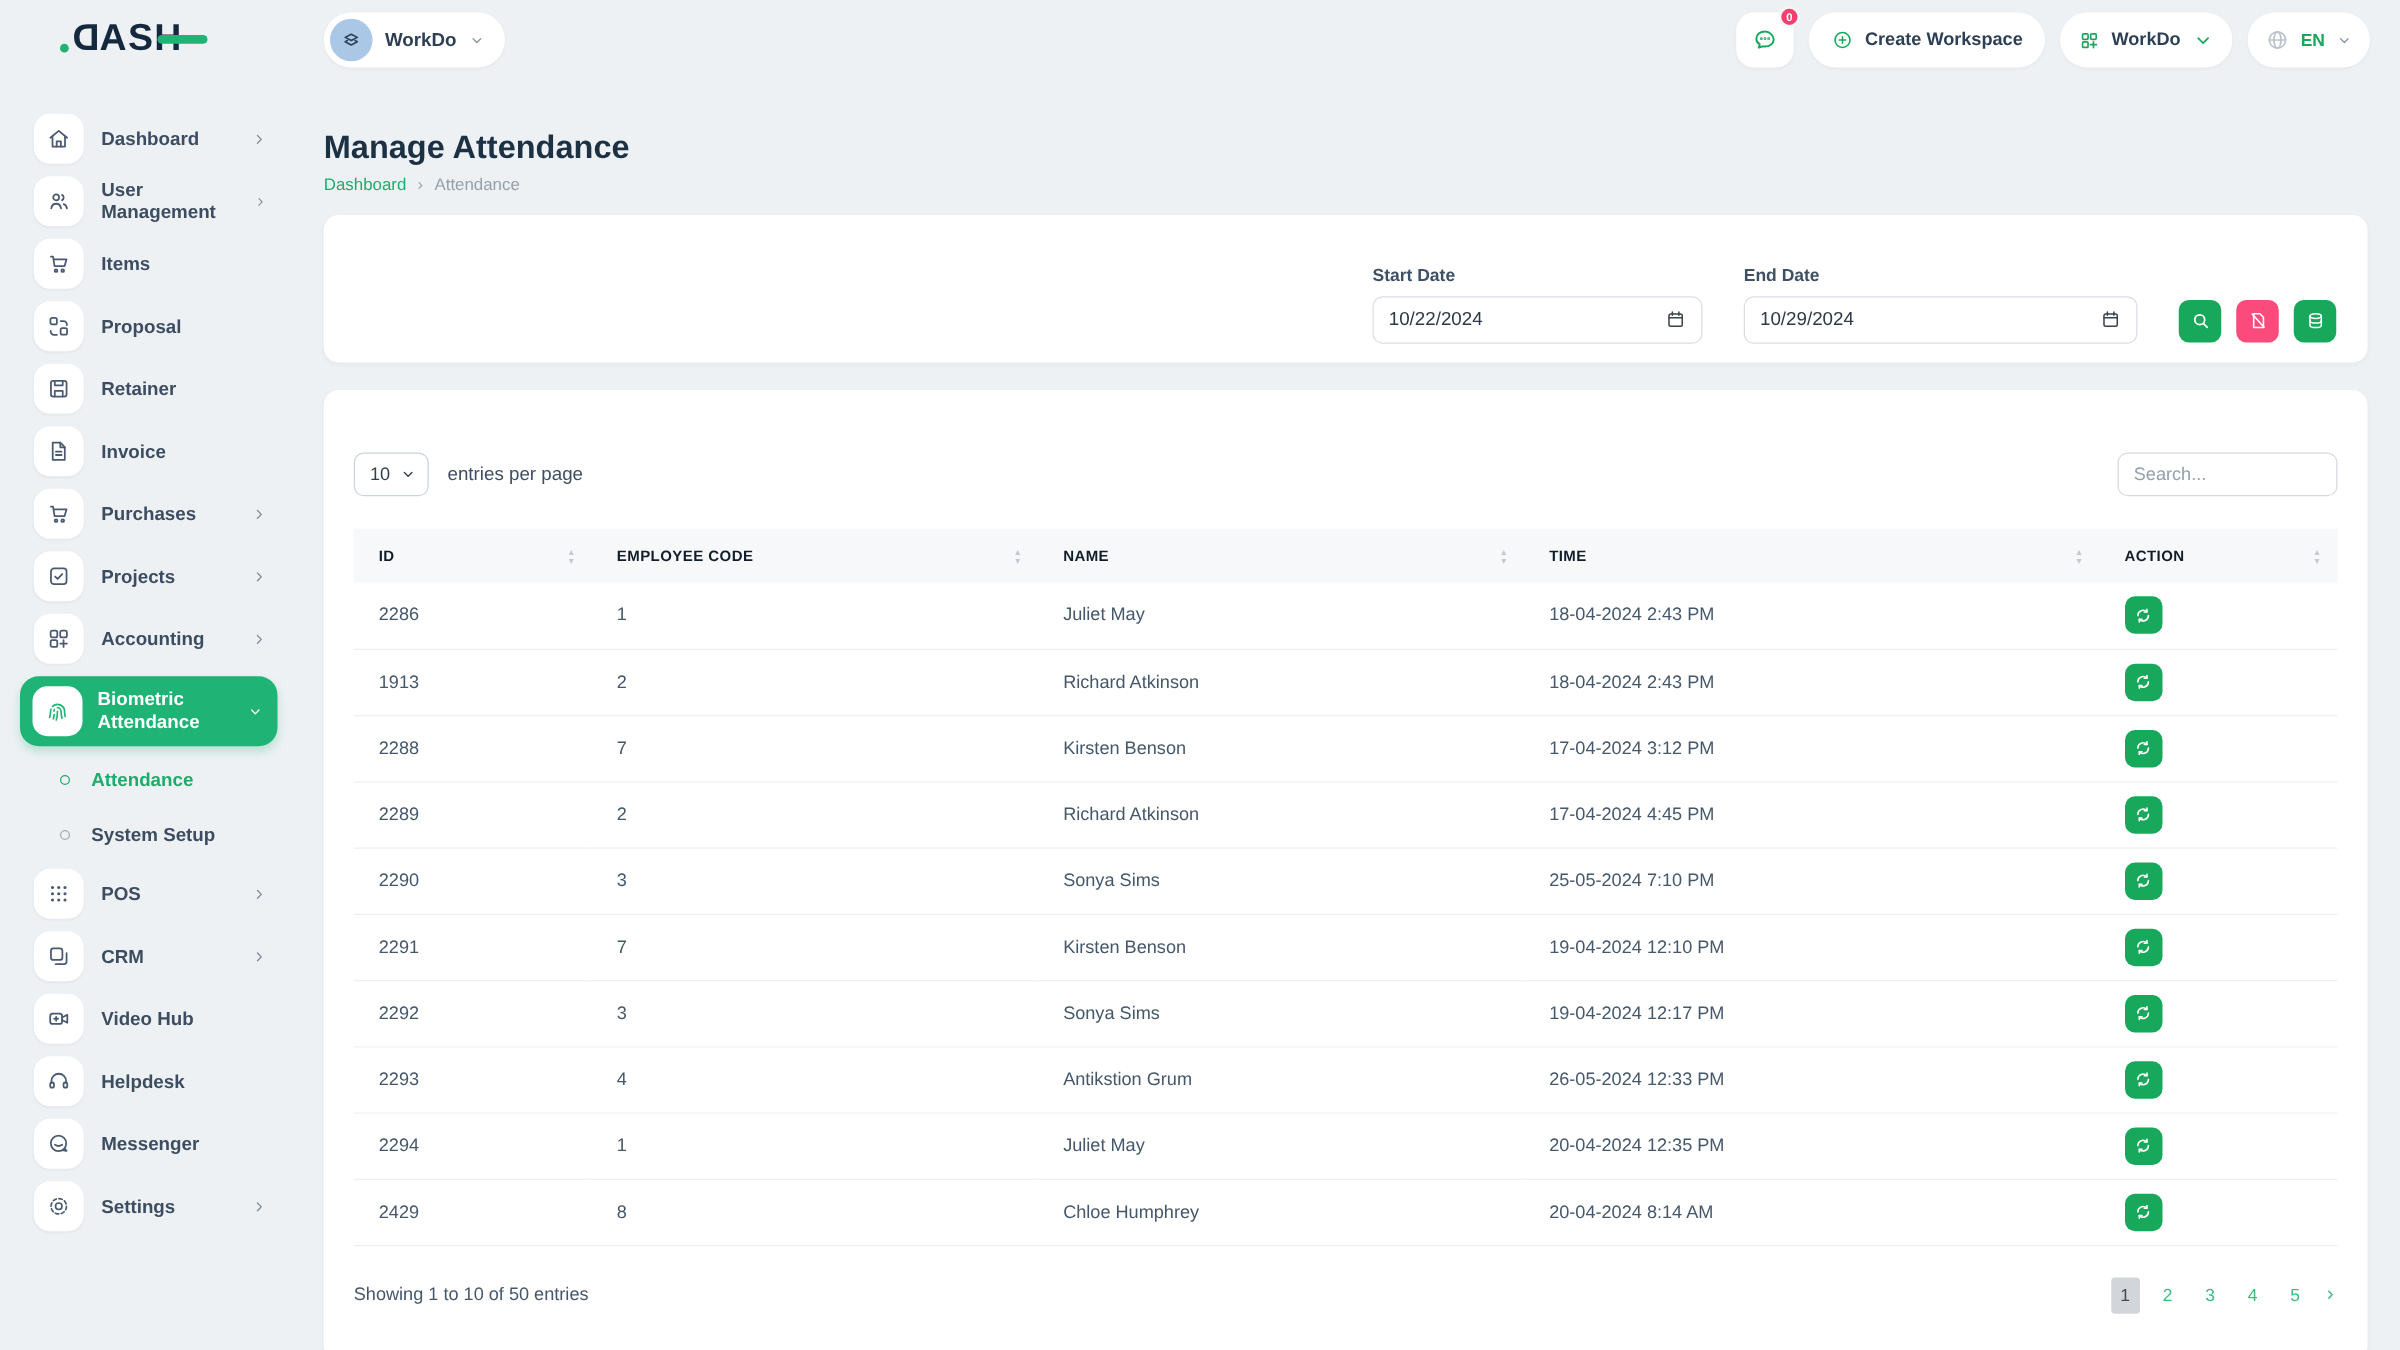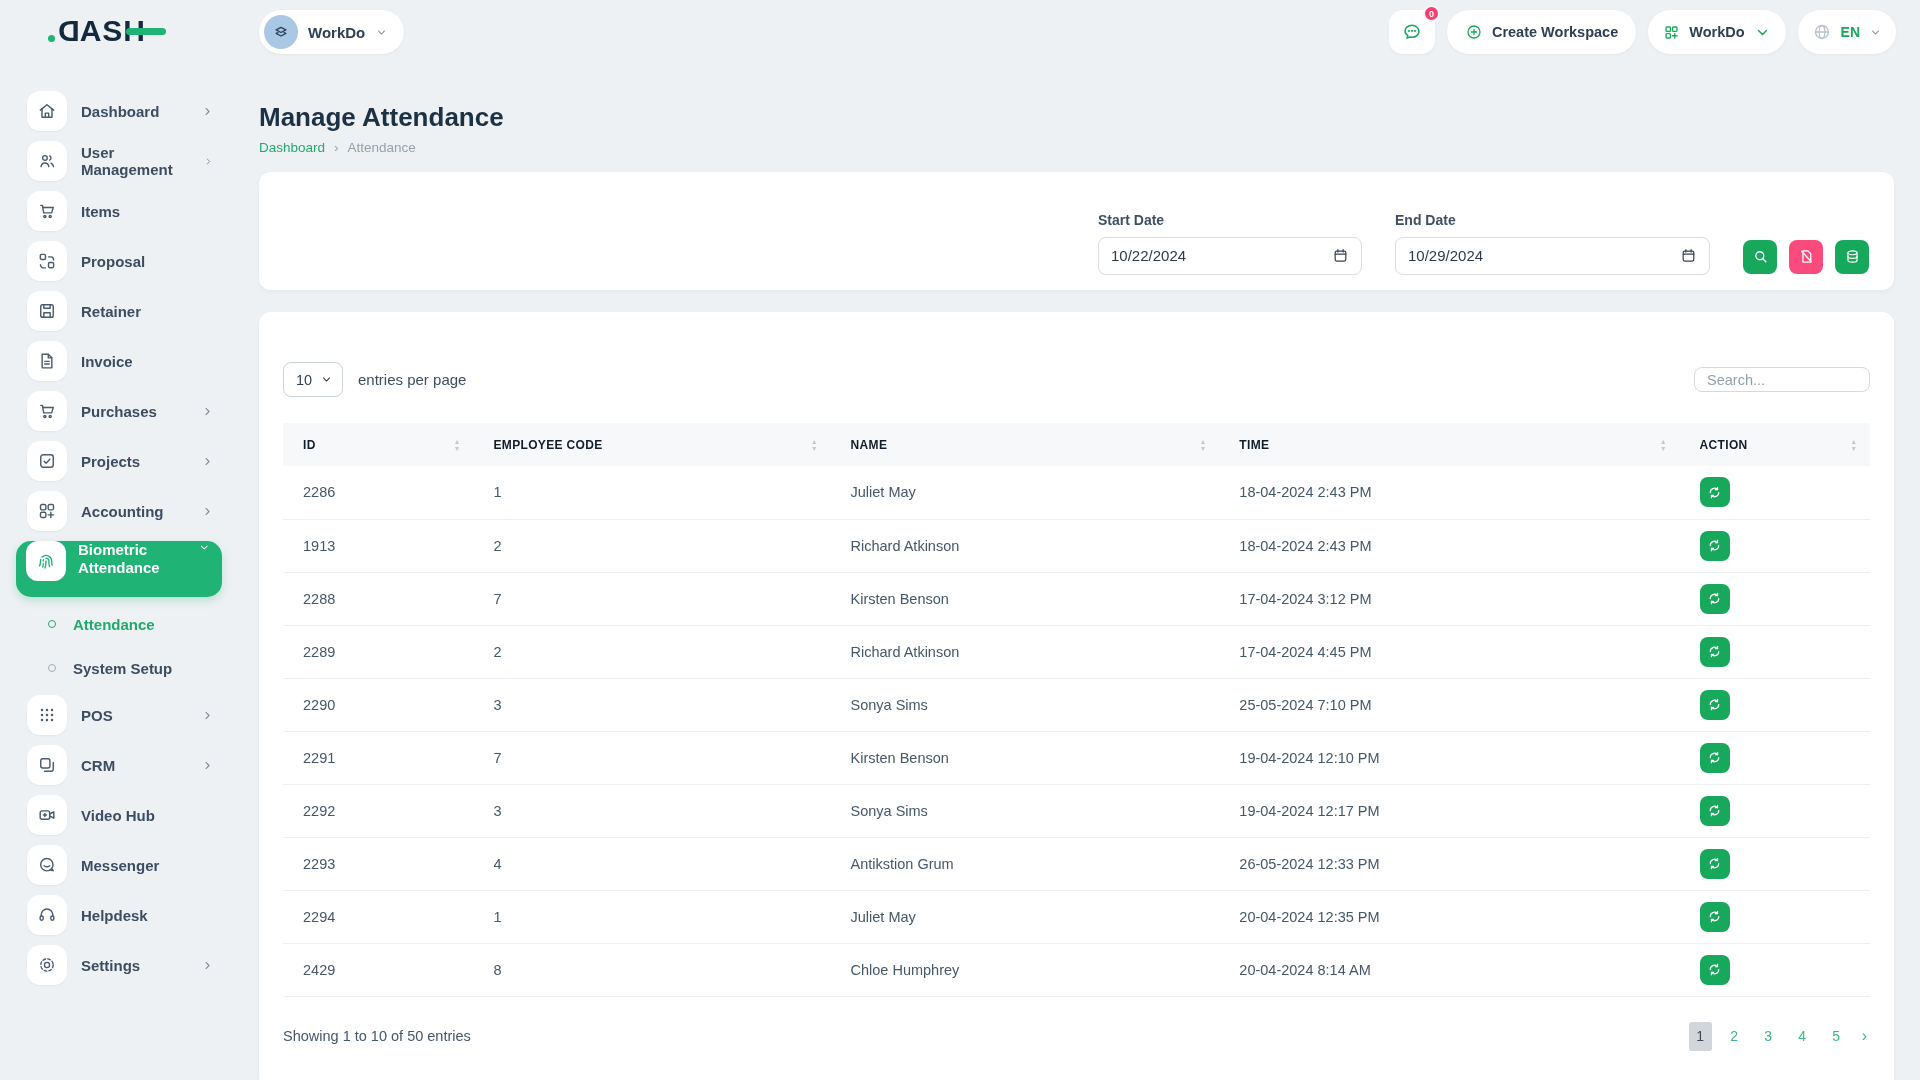--- a/index.html
+++ b/index.html
@@ -39,21 +39,21 @@
   .lang-pill .globe{width:20px;height:20px;color:#b9c2cd}
   .lang-label{font-size:14px;font-weight:700;color:var(--green)}
 
   
   .sidebar{position:absolute;top:64px;left:0;width:232px;bottom:0;padding-top:22px}
   .side-item{height:50px;display:flex;align-items:center;gap:14px;padding:0 18px 0 27px;cursor:pointer}
   .icn-box{width:40px;height:40px;flex:0 0 40px;background:#fff;border-radius:13px;display:flex;align-items:center;justify-content:center;color:#4a5a70;box-shadow:0 1px 2px rgba(25,39,60,.05)}
   .icn-box .icn{width:20px;height:20px}
   .side-label{font-size:15px;font-weight:600;color:var(--side-text)}
   .side-chev{margin-left:auto;width:13px;height:13px;color:#7d8a99}
-  .active-group{margin:5px 10px 5px 16px;height:56px;background:var(--green-soft);border-radius:15px;display:flex;align-items:flex-start;gap:12px;padding:0 12px 0 10px;cursor:pointer;box-shadow:0 4px 8px rgba(31,179,117,.25)}
+  .active-group{margin:5px 10px 5px 16px;height:56px;background:var(--green-soft);border-radius:15px;display:flex;align-items:center;gap:12px;padding:0 12px 0 10px;cursor:pointer;box-shadow:0 4px 8px rgba(31,179,117,.25)}
   .active-group .icn-box{border-radius:12px;color:var(--green-soft);box-shadow:none}
   .active-label{color:#fff;font-size:15px;font-weight:700;line-height:1.2;width:112px}
   .active-chev{margin-left:auto;width:13px;height:13px;color:#fff}
   .sub-item{height:44px;display:flex;align-items:center;gap:17px;padding-left:48px;cursor:pointer}
   .bullet{width:8px;height:8px;border-radius:50%;border:1.5px solid #a0acb9}
   .sub-label{font-size:15px;font-weight:600;color:var(--side-text)}
   .sub-item.active .bullet{border-color:var(--green-link)}
   .sub-item.active .sub-label{color:var(--green-link)}
 
   
@@ -74,21 +74,21 @@
   .fbtns{display:flex;gap:12px;margin-top:27px}
   .sq-btn{width:34px;height:34px;border-radius:8px;border:none;display:flex;align-items:center;justify-content:center;color:#fff;cursor:pointer}
   .sq-btn .icn{width:17px;height:17px}
   .bg-green{background:var(--green)} .bg-pink{background:var(--pink)}
 
   .table-card{margin-top:22px;height:776px;background:var(--card);border-radius:12px;box-shadow:0 2px 4px rgba(25,39,60,.04);padding:0 24px}
   .controls{display:flex;align-items:center;padding-top:50px}
   .pselect{width:60px;height:35px;border:1px solid #ccd3da;border-radius:8px;display:flex;align-items:center;gap:7px;padding:0 9px 0 12px;font-size:14.5px;color:#333f4c;cursor:pointer}
   .pselect .caret{width:13px;height:13px;color:#333f4c;margin-left:auto}
   .entries{margin-left:15px;font-size:15px;color:#3e4e60}
-  .search-input{margin-left:auto;width:176px;height:25px;border:1px solid #d5dae0;border-radius:8px;padding:0 12px;font-size:14.5px;color:#333;font-family:inherit;outline:none;background:#fff}
+  .search-input{margin-left:auto;width:176px;height:35px;border:1px solid #d5dae0;border-radius:8px;padding:0 12px;font-size:14.5px;color:#333;font-family:inherit;outline:none;background:#fff}
   .search-input::placeholder{color:#93a0ac}
 
   table{width:100%;border-collapse:collapse;margin-top:26px}
   thead th{background:#f6f8f9;height:43px;text-align:left;font-size:12px;font-weight:700;color:#121d2b;letter-spacing:.35px;padding:0;cursor:pointer}
   .th-inner{display:flex;align-items:center;padding:0 14px 0 20px}
   .sort{margin-left:auto;display:flex;flex-direction:column;align-items:center;color:#c2c9d2;font-size:8px;line-height:7px;font-weight:400}
   th:nth-child(1),td:nth-child(1){width:12%}
   th:nth-child(2),td:nth-child(2){width:22.5%}
   th:nth-child(3),td:nth-child(3){width:24.5%}
   th:nth-child(4),td:nth-child(4){width:29%}
@@ -417,41 +417,41 @@
         </span>
       </span>
       <span class="side-label">Video Hub</span>
 
     </div>
 
     <div class="side-item">
       <span class="icn-box">
         <span class="icn">
           <svg viewBox="0 0 24 24" fill="none" stroke="currentColor" stroke-width="1.7" stroke-linecap="round" stroke-linejoin="round">
+            <path d="M5 13.5v-1.7a7 7 0 0 1 14 0v1.7"></path>
+            <rect x="3.8" y="13.2" width="3.6" height="5" rx="1.6"></rect>
+            <rect x="16.6" y="13.2" width="3.6" height="5" rx="1.6"></rect>
+          </svg>
+        </span>
+      </span>
+      <span class="side-label">Helpdesk</span>
+
+    </div>
+
+    <div class="side-item">
+      <span class="icn-box">
+        <span class="icn">
+          <svg viewBox="0 0 24 24" fill="none" stroke="currentColor" stroke-width="1.7" stroke-linecap="round" stroke-linejoin="round">
             <circle cx="11.8" cy="11.6" r="7.4"></circle>
             <path d="m17.6 16.4 1.9 2.4-3-.5"></path>
             <path d="M8.4 12.9c2.2 1.6 4.7 1.6 6.9 0"></path>
           </svg>
         </span>
       </span>
       <span class="side-label">Messenger</span>
-
-    </div>
-
-    <div class="side-item">
-      <span class="icn-box">
-        <span class="icn">
-          <svg viewBox="0 0 24 24" fill="none" stroke="currentColor" stroke-width="1.7" stroke-linecap="round" stroke-linejoin="round">
-            <path d="M5 13.5v-1.7a7 7 0 0 1 14 0v1.7"></path>
-            <rect x="3.8" y="13.2" width="3.6" height="5" rx="1.6"></rect>
-            <rect x="16.6" y="13.2" width="3.6" height="5" rx="1.6"></rect>
-          </svg>
-        </span>
-      </span>
-      <span class="side-label">Helpdesk</span>
 
     </div>
 
     <div class="side-item">
       <span class="icn-box">
         <span class="icn">
           <svg viewBox="0 0 24 24" fill="none" stroke="currentColor" stroke-width="1.6" stroke-linecap="round" stroke-linejoin="round">
             <circle cx="12" cy="12" r="3.1"></circle>
             <circle cx="12" cy="12" r="7.4" stroke-dasharray="3.3 2.5"></circle>
           </svg>

